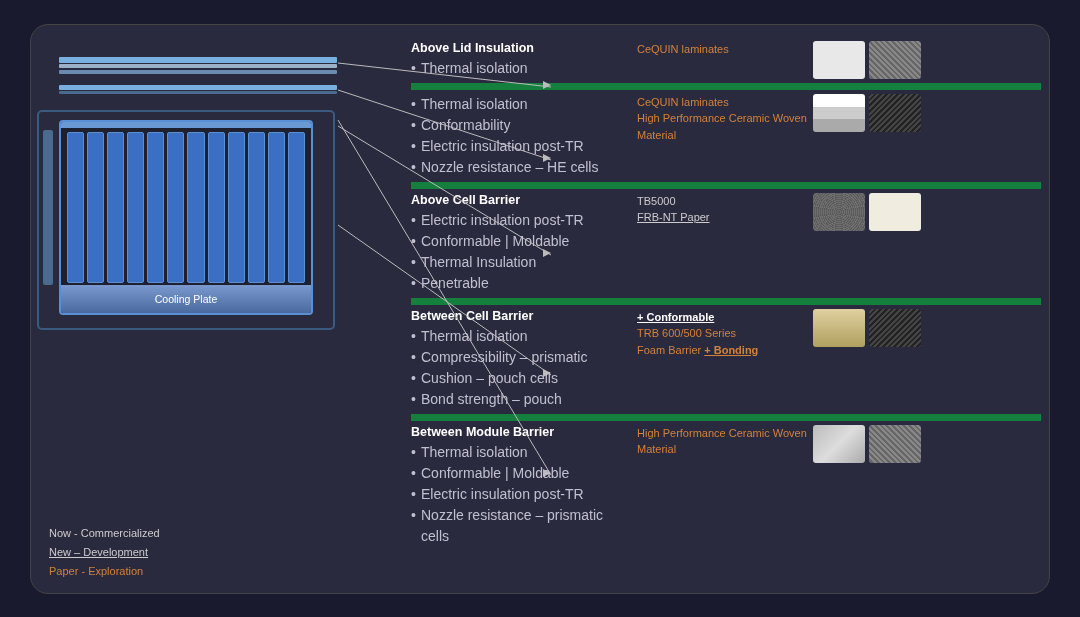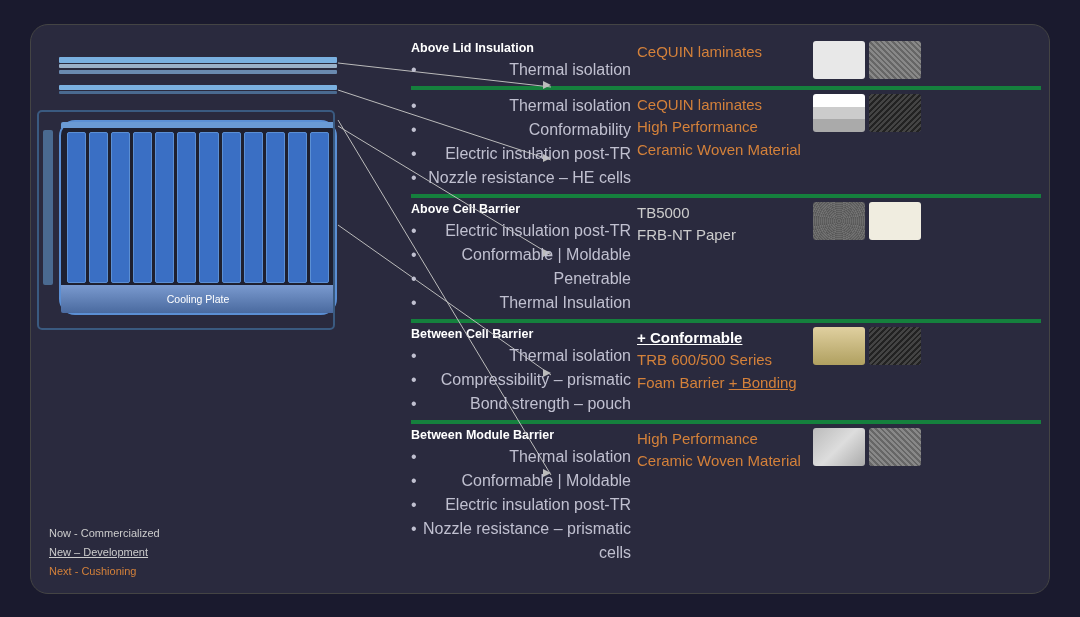--- a/index.html
+++ b/index.html
@@ -47,60 +47,59 @@
       display: flex;
       flex-direction: column;
       padding: 12px 8px 8px 0;
       overflow-y: auto;
     }
     .barrier-section {
       display: flex;
       flex-direction: row;
       gap: 6px;
       padding: 4px 0;
-      border-bottom: 4px solid #15803d;
+      border-bottom: 7px solid #15803d;
     }
     .barrier-section:last-child { border-bottom: none; }
     .barrier-text {
       width: 220px;
       flex-shrink: 0;
     }
     .barrier-title {
       font-size: 12.5px;
       font-weight: bold;
       color: #fff;
       margin-bottom: 3px;
     }
     .barrier-bullets {
       list-style: none;
       padding: 0;
     }
     .barrier-bullets li {
-      font-size: 16px;
+      font-size: 14px;
       color: #c0c0d0;
       line-height: 1.5;
       padding-left: 10px;
       position: relative;
-      text-align: right;
     }
     .barrier-bullets li::before {
       content: '•';
       position: absolute;
       left: 0;
       color: #c0c0d0;
     }
     .barrier-products {
       width: 170px;
       flex-shrink: 0;
-      font-size: 15px;
+      font-size: 11px;
       line-height: 1.5;
     }
     .product-orange { color: #d4813a; }
     .product-underline { text-decoration: underline; font-weight: bold; color: #fff; }
-    .product-underline-orange { text-decoration: underline; font-weight: normal; color: #d4813a; }
+    .product-underline-orange { text-decoration: underline; font-weight: bold; color: #d4813a; }
     .barrier-images {
       display: flex;
       gap: 4px;
       align-items: flex-start;
       flex-wrap: wrap;
     }
     
     .thumb {
       width: 52px;
       height: 38px;
@@ -155,21 +154,21 @@
       <div class="strip" style="background:#7ab0e0;"></div>
       <div class="strip" style="background:#9ab0c8; height:4px;"></div>
       <div class="strip" style="background:#6a8ab0; height:4px;"></div>
     </div>
 
     <div style="position:absolute; top:60px; left:28px; width:278px;">
       <div class="strip" style="background:#7ab0e0; height:5px;"></div>
       <div class="strip" style="background:#4a6a90; height:3px;"></div>
     </div>
 
-    <div style="position:absolute; top:95px; left:28px; width:278px; height:195px; border:2px solid #5b8fd4; border-radius:16px; background:#1e2030;">
+    <div style="position:absolute; top:95px; left:28px; width:254px; height:195px; border:2px solid #5b8fd4; border-radius:4px; background:#1e2030;">
 
       <div style="position:absolute; top:0; left:0; right:0; height:6px; background:#6a9ad4; border-radius:2px 2px 0 0;"></div>
 
       <div style="display:flex; gap:3px; padding:10px 6px 30px 6px; height:100%;">
         <div style="flex:1;background:#3a6fc4;border-radius:2px;border:1px solid #5b8fd4;"></div>
         <div style="flex:1;background:#3a6fc4;border-radius:2px;border:1px solid #5b8fd4;"></div>
         <div style="flex:1;background:#3a6fc4;border-radius:2px;border:1px solid #5b8fd4;"></div>
         <div style="flex:1;background:#3a6fc4;border-radius:2px;border:1px solid #5b8fd4;"></div>
         <div style="flex:1;background:#3a6fc4;border-radius:2px;border:1px solid #5b8fd4;"></div>
         <div style="flex:1;background:#3a6fc4;border-radius:2px;border:1px solid #5b8fd4;"></div>
@@ -186,21 +185,21 @@
       </div>
     </div>
 
     <div style="position:absolute; top:105px; left:12px; width:10px; height:155px; background:#4a6a90; border-radius:2px;"></div>
 
     <div style="position:absolute; top:85px; left:6px; width:298px; height:220px; border:2px solid #3a5a80; border-radius:5px;"></div>
 
     <div class="legend" style="position:absolute; bottom:12px; left:18px;">
       <div class="legend-now">Now - Commercialized</div>
       <div class="legend-new">New – Development</div>
-      <div class="legend-next">Next - Cushioning</div>
+      <div class="legend-next">Paper - Exploration</div>
     </div>
   </div>
 
   <svg style="position:absolute; top:0; left:0; width:100%; height:100%; pointer-events:none; overflow:visible;">
 
     <line x1="307" y1="38" x2="520" y2="62" stroke="#bbb" stroke-width="1"></line>
 
     <line x1="307" y1="65" x2="520" y2="135" stroke="#bbb" stroke-width="1"></line>
 
     <line x1="307" y1="101" x2="520" y2="230" stroke="#bbb" stroke-width="1"></line>
@@ -252,40 +251,41 @@
         <div class="thumb thumb-dark-texture"></div>
       </div>
     </div>
 
     <div class="barrier-section">
       <div class="barrier-text">
         <div class="barrier-title">Above Cell Barrier</div>
         <ul class="barrier-bullets">
           <li>Electric insulation post-TR</li>
           <li>Conformable | Moldable</li>
+          <li>Thermal Insulation</li>
           <li>Penetrable</li>
-          <li>Thermal Insulation</li>
         </ul>
       </div>
       <div class="barrier-products">
         <div><span style="color:#ccc;">TB5000</span></div>
-        <div><span style="color:#ccc;">FRB-NT Paper</span></div>
+        <div><span style="color:#ccc;text-decoration:underline;">FRB-NT Paper</span></div>
       </div>
       <div class="barrier-images">
         <div class="thumb thumb-foam"></div>
         <div class="thumb thumb-paper"></div>
       </div>
     </div>
 
     <div class="barrier-section">
       <div class="barrier-text">
         <div class="barrier-title">Between Cell Barrier</div>
         <ul class="barrier-bullets">
           <li>Thermal isolation</li>
           <li>Compressibility – prismatic</li>
+          <li>Cushion – pouch cells</li>
           <li>Bond strength – pouch</li>
         </ul>
       </div>
       <div class="barrier-products">
         <div><span class="product-underline">+ Conformable</span></div>
         <div><span class="product-orange">TRB 600/500 Series</span></div>
         <div><span class="product-orange">Foam Barrier</span> <span class="product-underline-orange">+ Bonding</span></div>
       </div>
       <div class="barrier-images">
         <div class="thumb" style="background:linear-gradient(to bottom,#e0d0a0,#b0a060);"></div>

